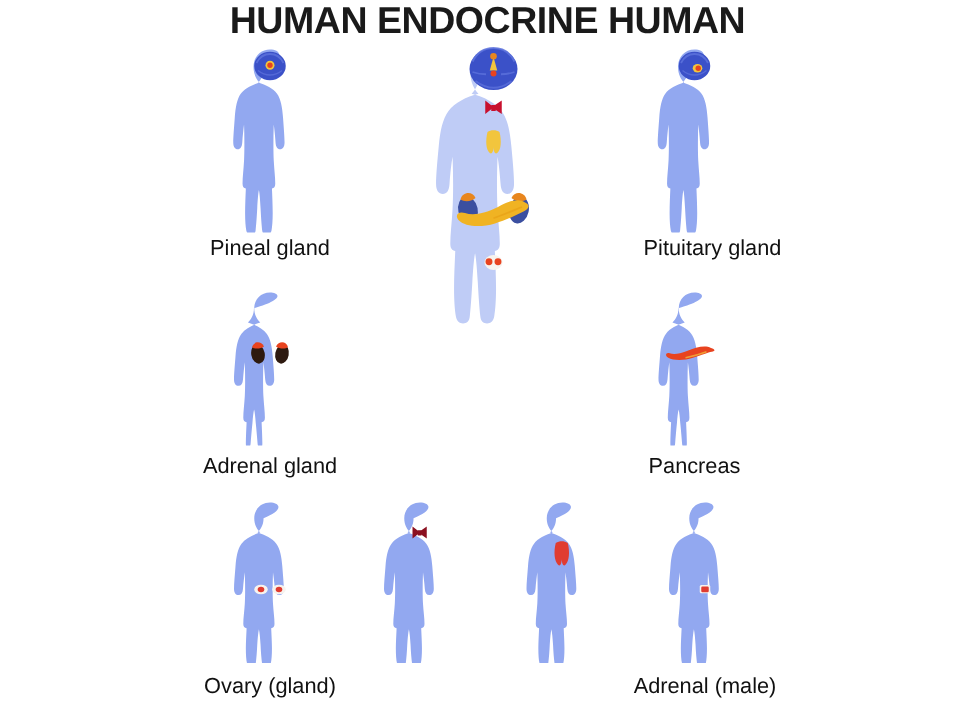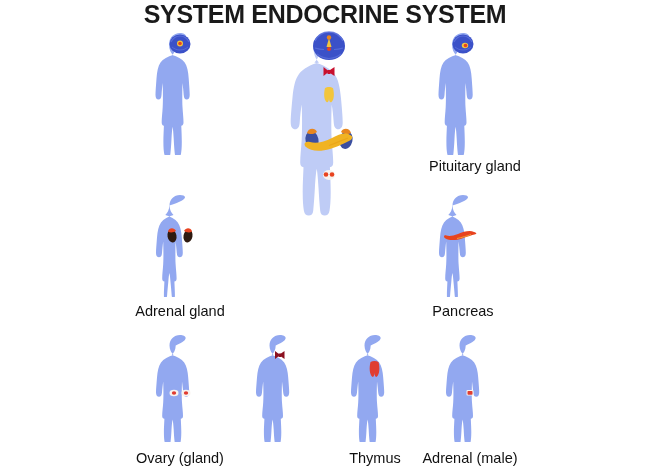--- a/index.html
+++ b/index.html
@@ -49,36 +49,37 @@
   .fig-cell {
     position: absolute;
   }
   .fig-cell svg { display: block; }
 </style>
 </head>
 <body>
 
 <div id="diagram-canvas">
 
-  <div class="page-title">SYSTEM ENDOCRINE SYSTEM</div>
+  <div class="page-title">HUMAN ENDOCRINE HUMAN</div>
 
   <div class="fig-cell" style="left:143px; top:30px;">
     <svg width="74" height="125" viewBox="0 0 74 125">
       <g>
         <path fill="#92a8f0" d="M37 3c-6.5 0-11 5-11 11.5 0 5 2 8.5 4 10.5-5 1.5-10 4-12.5 7.5-2.5 3.5-3.5 9-4 16-0.5 7-1 13-1 16.5 0 3 1.2 4.5 3 4.5 1.8 0 2.8-1.5 3-4.5 0.3-4.5 0.8-9 1.2-12 0.3 9 0.3 18 0 24-0.3 6-1 11-1 15.5 0 2 0.8 3 2.2 3.2-0.2 5-0.5 11-0.5 16.5 0 5 0.3 9 0.8 11.5 0.4 2 1.6 3 3.2 3 1.7 0 2.8-1 3-3 0.4-3.5 0.8-9 1.1-15 0.3-5 0.6-9.5 1.1-12 0.5 2.5 0.8 7 1.1 12 0.3 6 0.7 11.5 1.1 15 0.2 2 1.3 3 3 3 1.6 0 2.8-1 3.2-3 0.5-2.5 0.8-6.5 0.8-11.5 0-5.5-0.3-11.5-0.5-16.5 1.4-0.2 2.2-1.2 2.2-3.2 0-4.5-0.7-9.5-1-15.5-0.3-6-0.3-15 0-24 0.4 3 0.9 7.5 1.2 12 0.2 3 1.2 4.5 3 4.5 1.8 0 3-1.5 3-4.5 0-3.5-0.5-9.5-1-16.5-0.5-7-1.5-12.5-4-16-2.5-3.5-7.5-6-12.5-7.5 2-2 4-5.5 4-10.5C48 8 43.5 3 37 3z"></path>
       </g>
       <g>
         <ellipse cx="37" cy="14" rx="10.5" ry="9.5" fill="#3b51c8"></ellipse>
         <path d="M28 12c2-4 5-6 9-6s7 2 9 6" stroke="#5f74dd" stroke-width="1.2" fill="none" opacity="0.8"></path>
         <path d="M29 17c2.5 2 5 3 8 3s5.5-1 8-3" stroke="#5f74dd" stroke-width="1" fill="none" opacity="0.7"></path>
         <circle cx="37" cy="13.5" r="3" fill="#f2c53d"></circle>
         <circle cx="37" cy="13.5" r="1.8" fill="#e8431f"></circle>
       </g>
     </svg>
   </div>
+  <div class="figure-label" style="left:103px; top:158px; width:154px;">Pineal gland</div>
 
   <div class="fig-cell" style="left:276px; top:28px;">
     <svg width="106" height="272" viewBox="0 0 106 272">
       <g>
         <path fill="#bfccf6" d="M53 4c-9 0-15.5 7-15.5 16 0 7 3 12 5.5 14.5-8 2-16 6-20 11.5-4 5.5-5.5 13-6.5 23.5-1 10.5-1.8 19.5-1.8 25 0 4.5 1.8 6.8 4.5 6.8 2.7 0 4.2-2.3 4.5-6.8 0.5-7 1.2-13.5 2-18 0.5 13 0.5 26 0 35-0.5 9-1.5 16.5-1.5 23 0 3 1.2 4.5 3.3 4.8-0.3 7.5-0.8 16.5-0.8 25 0 8 0.5 14.5 1.2 18.5 0.6 3.3 2.4 4.8 4.8 4.8 2.5 0 4.2-1.5 4.5-4.8 0.6-5.5 1.2-14 1.7-23 0.5-8 1-15 1.8-19 0.8 4 1.3 11 1.8 19 0.5 9 1.1 17.5 1.7 23 0.3 3.3 2 4.8 4.5 4.8 2.4 0 4.2-1.5 4.8-4.8 0.7-4 1.2-10.5 1.2-18.5 0-8.5-0.5-17.5-0.8-25 2.1-0.3 3.3-1.8 3.3-4.8 0-6.5-1-14-1.5-23-0.5-9-0.5-22 0-35 0.8 4.5 1.5 11 2 18 0.3 4.5 1.8 6.8 4.5 6.8 2.7 0 4.5-2.3 4.5-6.8 0-5.5-0.8-14.5-1.8-25-1-10.5-2.5-18-6.5-23.5-4-5.5-12-9.5-20-11.5 2.5-2.5 5.5-7.5 5.5-14.5C68.5 11 62 4 53 4z"></path>
       </g>
 
       <g>
         <ellipse cx="53" cy="18" rx="16" ry="14" fill="#3b51c8"></ellipse>
         <path d="M39 13c3-6 8-9 14-9s11 3 14 9" stroke="#5f74dd" stroke-width="1.4" fill="none" opacity="0.85"></path>
@@ -195,21 +196,20 @@
   <div class="fig-cell" style="left:338px; top:332px;">
     <svg width="74" height="110" viewBox="0 0 74 110">
       <g>
         <path fill="#92a8f0" d="M37 3c-6 0-10.5 4.5-10.5 10.5 0 4.5 2 7.5 4 9.5-5 1.5-10 4-12.5 7.5-2.5 3.5-3.5 8.5-4 15-0.5 6.5-1 11.5-1 15 0 2.8 1.2 4.2 3 4.2 1.8 0 2.8-1.4 3-4.2 0.3-4 0.8-8 1.2-11 0.3 8 0.3 16 0 21-0.3 5-1 9.5-1 13.5 0 1.8 0.8 2.6 2.2 2.8-0.2 4.5-0.5 9.5-0.5 13.5 0 4.5 0.3 8 0.8 10 0.4 1.8 1.5 2.7 3 2.7 1.5 0 2.5-0.9 2.8-2.7 0.4-3 0.8-7.5 1-12.5 0.3-4.5 0.6-8 1.1-10.3 0.5 2.3 0.8 5.8 1.1 10.3 0.2 5 0.6 9.5 1 12.5 0.3 1.8 1.3 2.7 2.8 2.7 1.5 0 2.6-0.9 3-2.7 0.5-2 0.8-5.5 0.8-10 0-4-0.3-9-0.5-13.5 1.4-0.2 2.2-1 2.2-2.8 0-4-0.7-8.5-1-13.5-0.3-5-0.3-13 0-21 0.4 3 0.9 7 1.2 11 0.2 2.8 1.2 4.2 3 4.2 1.8 0 3-1.4 3-4.2 0-3.5-0.5-8.5-1-15-0.5-6.5-1.5-11.5-4-15-2.5-3.5-7.5-6-12.5-7.5 2-2 4-5 4-9.5C47.5 7.5 43 3 37 3z"></path>
       </g>
       <g>
         <path d="M32.5 30 C31 36 31.5 42 34 44.5 C35.5 46 36.5 43.5 36.5 40.5 C36.5 43.5 37.5 46 39 44.5 C41.5 42 42 36 40.5 30 C38 28.5 35 28.5 32.5 30 Z" fill="#e03c31"></path>
       </g>
     </svg>
   </div>
-  <div class="figure-label" style="left:333px; top:450px; width:84px;">Thymus</div>
 
   <div class="fig-cell" style="left:433px; top:332px;">
     <svg width="74" height="110" viewBox="0 0 74 110">
       <g>
         <path fill="#92a8f0" d="M37 3c-6 0-10.5 4.5-10.5 10.5 0 4.5 2 7.5 4 9.5-5 1.5-10 4-12.5 7.5-2.5 3.5-3.5 8.5-4 15-0.5 6.5-1 11.5-1 15 0 2.8 1.2 4.2 3 4.2 1.8 0 2.8-1.4 3-4.2 0.3-4 0.8-8 1.2-11 0.3 8 0.3 16 0 21-0.3 5-1 9.5-1 13.5 0 1.8 0.8 2.6 2.2 2.8-0.2 4.5-0.5 9.5-0.5 13.5 0 4.5 0.3 8 0.8 10 0.4 1.8 1.5 2.7 3 2.7 1.5 0 2.5-0.9 2.8-2.7 0.4-3 0.8-7.5 1-12.5 0.3-4.5 0.6-8 1.1-10.3 0.5 2.3 0.8 5.8 1.1 10.3 0.2 5 0.6 9.5 1 12.5 0.3 1.8 1.3 2.7 2.8 2.7 1.5 0 2.6-0.9 3-2.7 0.5-2 0.8-5.5 0.8-10 0-4-0.3-9-0.5-13.5 1.4-0.2 2.2-1 2.2-2.8 0-4-0.7-8.5-1-13.5-0.3-5-0.3-13 0-21 0.4 3 0.9 7 1.2 11 0.2 2.8 1.2 4.2 3 4.2 1.8 0 3-1.4 3-4.2 0-3.5-0.5-8.5-1-15-0.5-6.5-1.5-11.5-4-15-2.5-3.5-7.5-6-12.5-7.5 2-2 4-5 4-9.5C47.5 7.5 43 3 37 3z"></path>
       </g>
       <g>
         <rect x="33.5" y="58" width="7" height="5.5" rx="1" fill="#f7f3ee"></rect>
         <rect x="34.5" y="59" width="5" height="3.8" rx="0.8" fill="#e03c31"></rect>
       </g>

